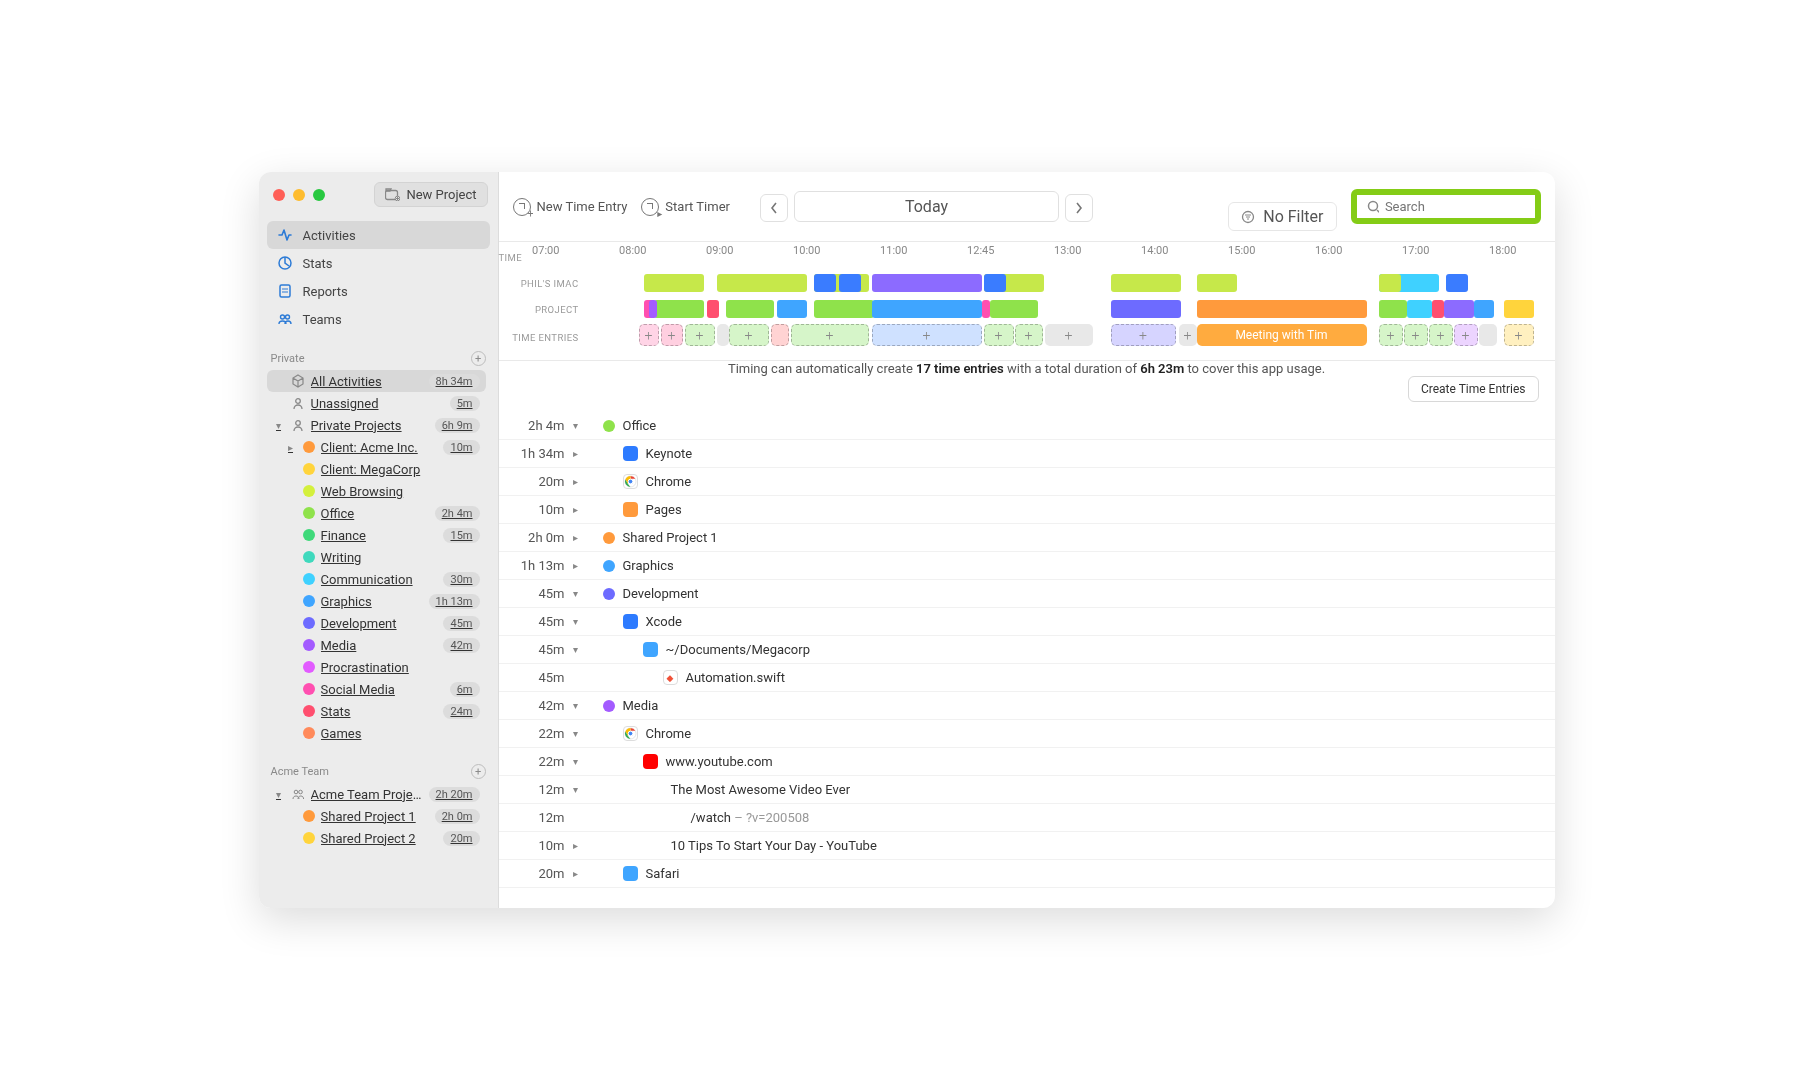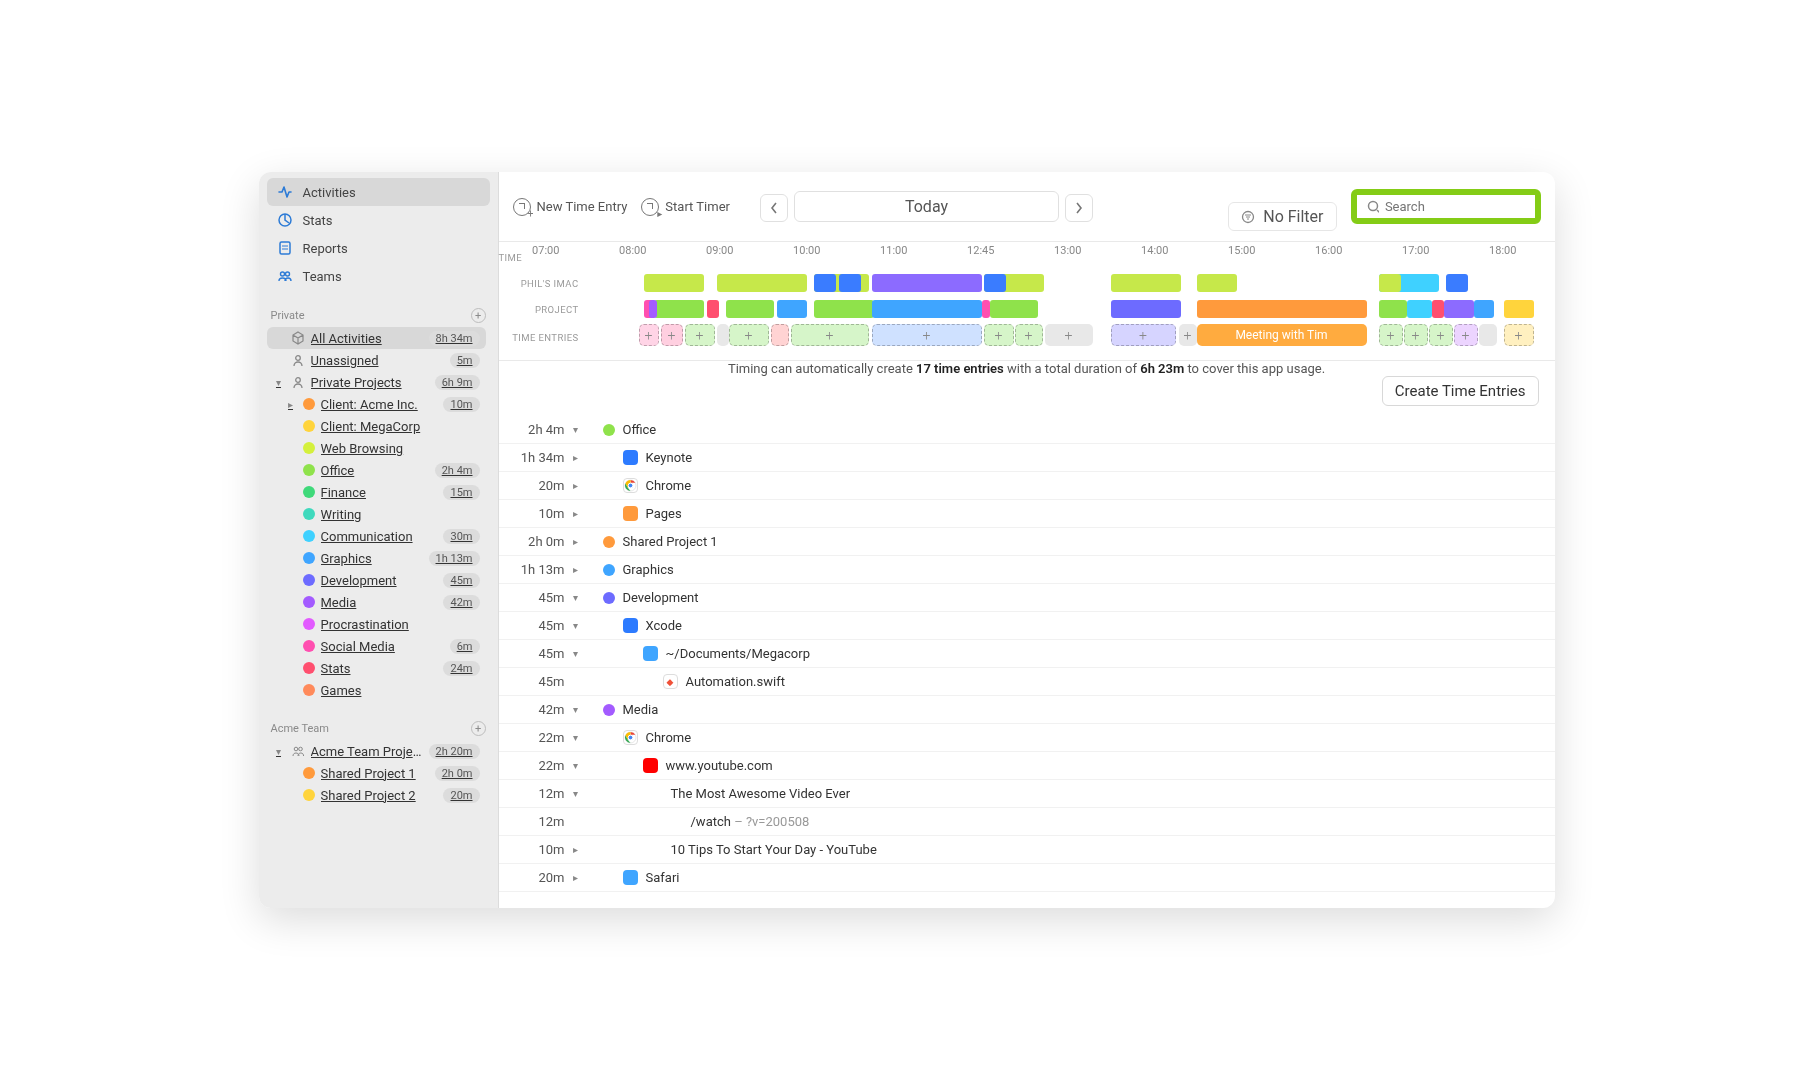--- a/index.html
+++ b/index.html
@@ -55,39 +55,57 @@
   .seg-wrap { margin-left:auto; display:flex; align-items:center; gap:10px;}
   .seg-icon{width:22px;height:14px;border:1.5px solid #888;border-radius:3px;position:relative;}
   .seg-icon::before{content:"";position:absolute;left:3px;top:2px;width:6px;height:3px;background:#888;border-radius:1px;}
   .seg-icon::after{content:"";position:absolute;left:3px;bottom:2px;width:12px;height:3px;background:#888;border-radius:1px;}
   .seg { display:flex; border:1px solid #dcdcdc; border-radius:6px; overflow:hidden; font-size:12px;}
   .seg div { padding:4px 10px; cursor:pointer; color:#444; border-right:1px solid #dcdcdc;}
   .seg div:last-child{border-right:none;}
   .seg div.active{background:#f1f1f1;}
   .subline { padding:0 16px 10px 16px; font-size:13px; color:#555; display:flex; align-items:center;flex-direction:column;}
   .subline b { color:#222; font-weight:600;}
-  .btn { margin-left:auto; border:1px solid #d8d8d8; border-radius:6px; padding:5px 12px; font-size:15px; cursor:pointer; background:#fff; color:#333;}
+  .btn { margin-left:auto; border:1px solid #d8d8d8; border-radius:6px; padding:5px 12px; font-size:12px; cursor:pointer; background:#fff; color:#333;}
   
   .act-list { flex:1; overflow:auto;}
   .act-row { display:flex; align-items:center; padding:6px 16px 6px 0; border-bottom:1px solid #f1f1f1; font-size:13px; color:#333;}
   .act-dur { width:70px; text-align:right; color:#555; padding-right:4px;}
   .act-tw { width:14px; color:#888; font-size:10px; text-align:center;}
   .act-tw.hidden{visibility:hidden;}
   .sq { width:15px; height:15px; border-radius:4px; flex:none; display:flex;align-items:center;justify-content:center;font-size:9px;color:#fff;}
   .act-name { padding-left:8px;}
   .ind { display:inline-block; }
   .muted{color:#999;}
   svg { display:block; }
 </style>
 </head>
 <body>
 
 <div class="app">
 
   <div class="sidebar">
+    <div class="titlebar">
+      <div class="traffic">
+        <div class="dot red"></div>
+        <div class="dot yellow"></div>
+        <div class="dot green"></div>
+      </div>
+      <div class="new-project">
+        <span>
+          <svg width="15" height="13" viewBox="0 0 15 13">
+              <rect x="0.5" y="2.5" width="12" height="9" rx="2" fill="none" stroke="#888" stroke-width="1.3"></rect>
+              <path d="M1 3 L5 3 L6 1 L1 1 Z" fill="none" stroke="#888" stroke-width="1.3"></path>
+              <circle cx="12.5" cy="10.5" r="2.3" fill="#ececec" stroke="#888"></circle>
+              <path d="M12.5 9v3M11 10.5h3" stroke="#888"></path>
+            </svg>
+        </span>
+        <span>New Project</span>
+      </div>
+    </div>
     <div class="nav" id="nav">
         <div class="nav-item active">
           <span class="nav-icon">
             <svg width="16" height="16">
               <path d="M2 8h3l2-5 3 10 2-5h2" fill="none" stroke="#2d7bd6" stroke-width="1.6" stroke-linejoin="round" stroke-linecap="round"></path>
             </svg>
           </span>
           <span>Activities</span>
         </div>
         <div class="nav-item">

